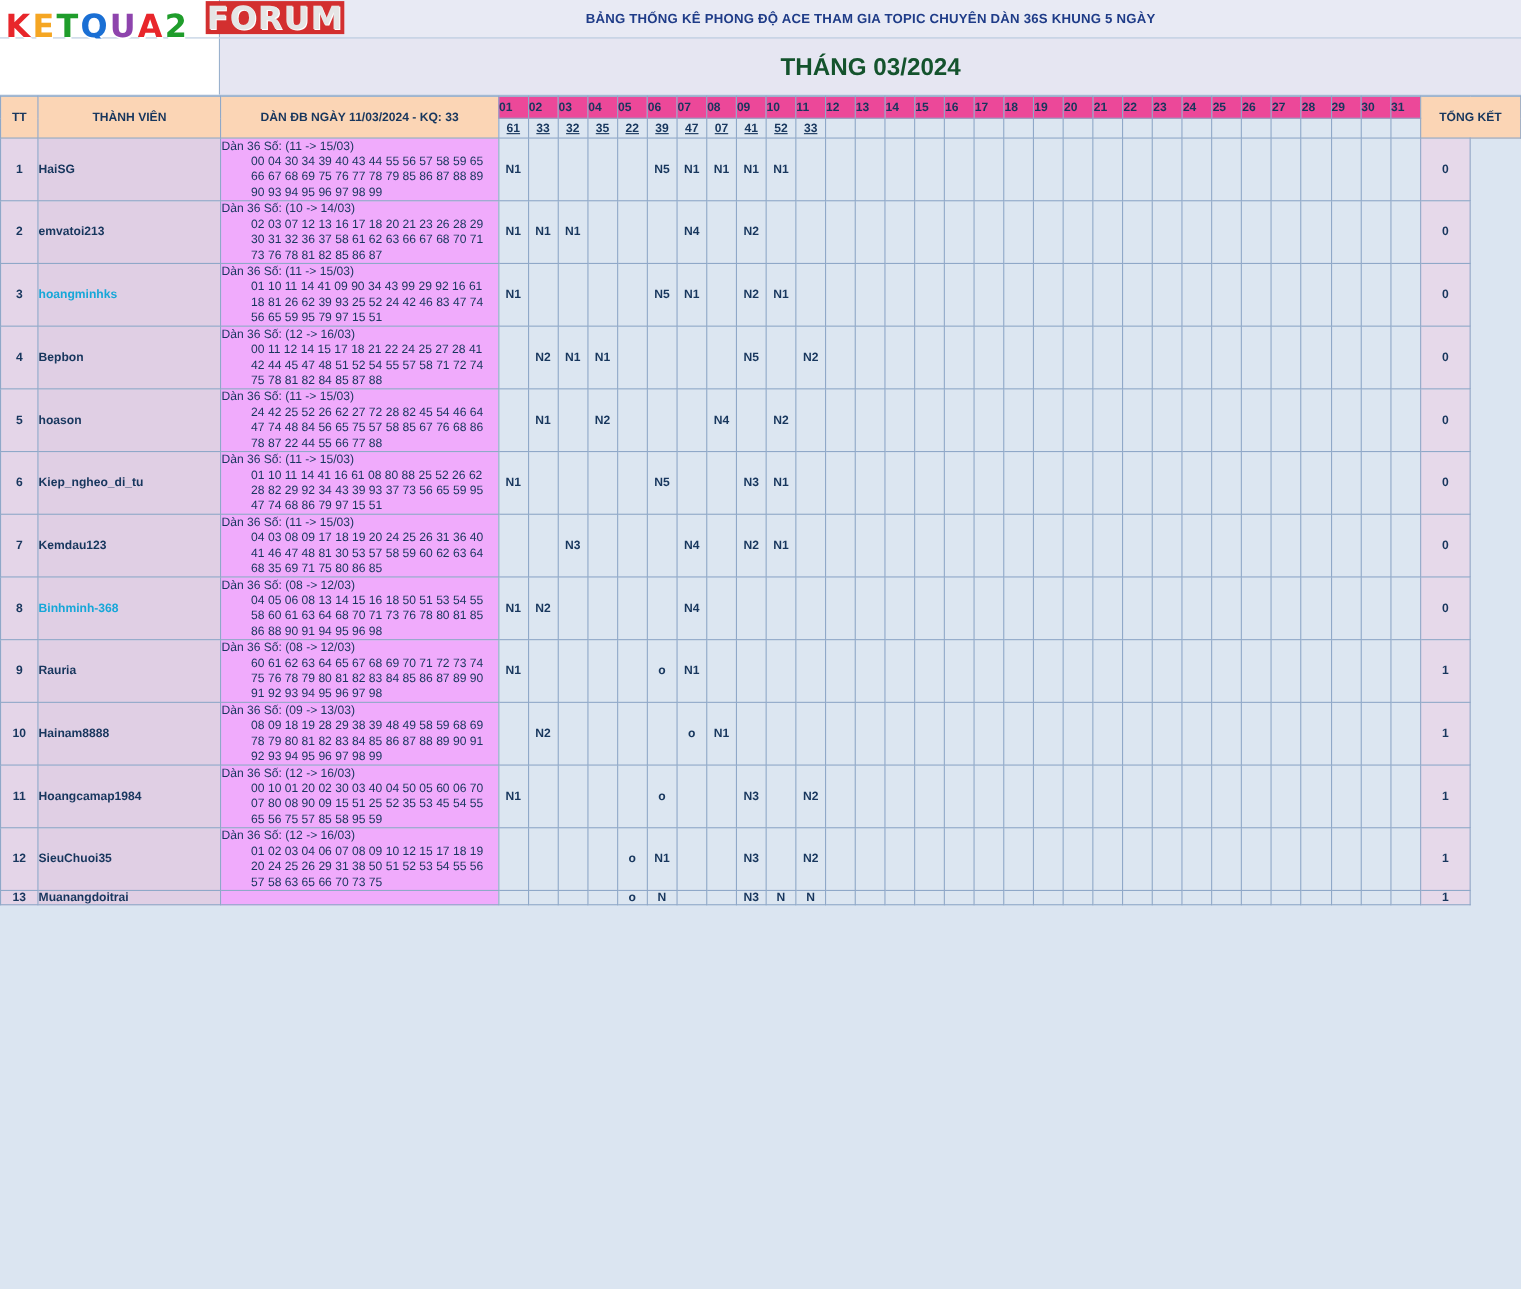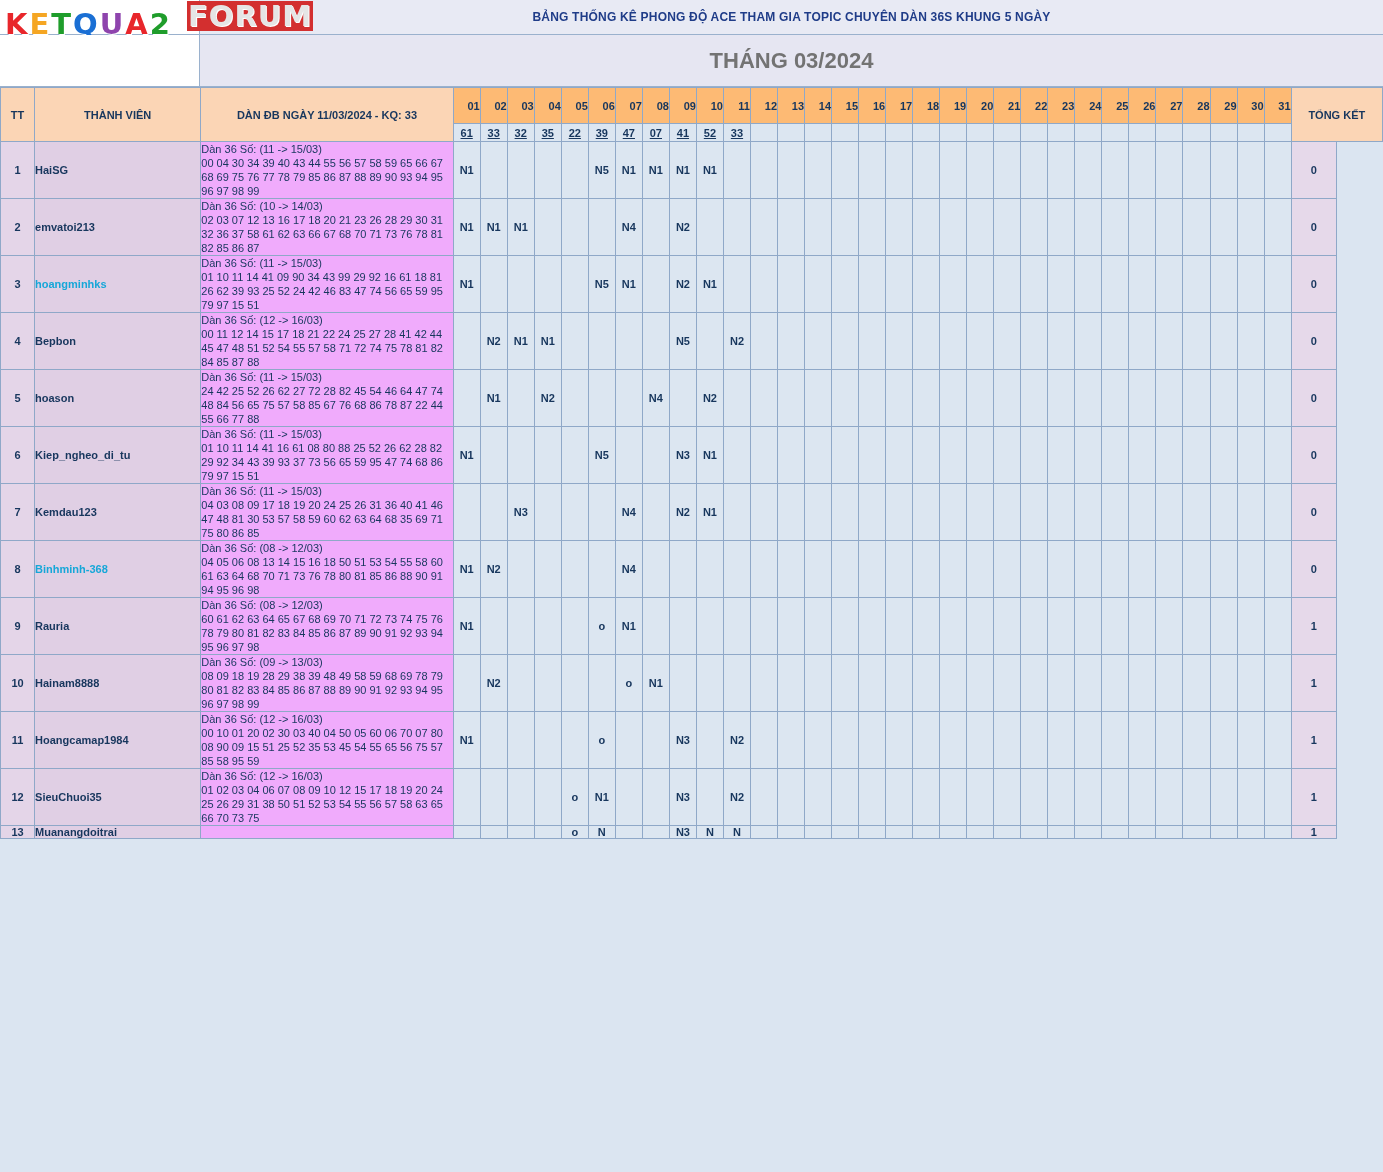--- a/index.html
+++ b/index.html
@@ -97,21 +97,21 @@
   .month-cell {
     flex: 1;
     background: #e6e6f2;
     display: flex;
     align-items: center;
     justify-content: center;
   }
   .month-text {
     font-size: 22px;
     font-weight: bold;
-    color: #737373;
+    color: #14532d;
   }
 
   
   table.grid {
     border-collapse: collapse;
     width: 1383px;
     table-layout: fixed;
   }
   table.grid td, table.grid th {
     border: 1px solid #8fa8c8;
@@ -127,26 +127,26 @@
     color: #c00000;
     text-align: center;
     height: 20px;
   }
   th.h-tt { width: 34px; }
   th.h-member { width: 166px; margin-top: 26px; }
   th.h-dan { width: 252px; }
   th.h-total { width: 91px; }
   td.daynum {
     width: 27px;
-    background: #fdba74;
-    text-align: right;
+    background: #ec4899;
+    text-align: left;
     font-weight: bold;
     font-size: 10.5px;
     color: #1f3c88;
-    height: 36px;
+    height: 20px;
   }
   td.kqnum {
     width: 27px;
     background: #dce6f1;
     text-align: center;
     font-weight: bold;
     font-size: 10.5px;
     color: #c00000;
     height: 18px;
     text-decoration: underline;
@@ -171,21 +171,21 @@
   td.c-member.cyan { color: #16a7d8; }
   td.c-dan {
     background: #f0abfc;
     padding: 4px 6px;
     font-size: 10.5px;
     line-height: 14px;
     color: #1f3c88;
     text-align: left;
   }
   td.c-dan .dan-title { display: block; }
-  td.c-dan .dan-nums { display: block; }
+  td.c-dan .dan-nums { display: block; padding-left: 27px; }
   td.c-day {
     background: #dce6f1;
     text-align: center;
     font-size: 10.5px;
     font-weight: bold;
     color: #1f3c88;
     width: 27px;
   }
   td.c-day.mark-o { font-weight: bold; }
   td.c-total-left {

